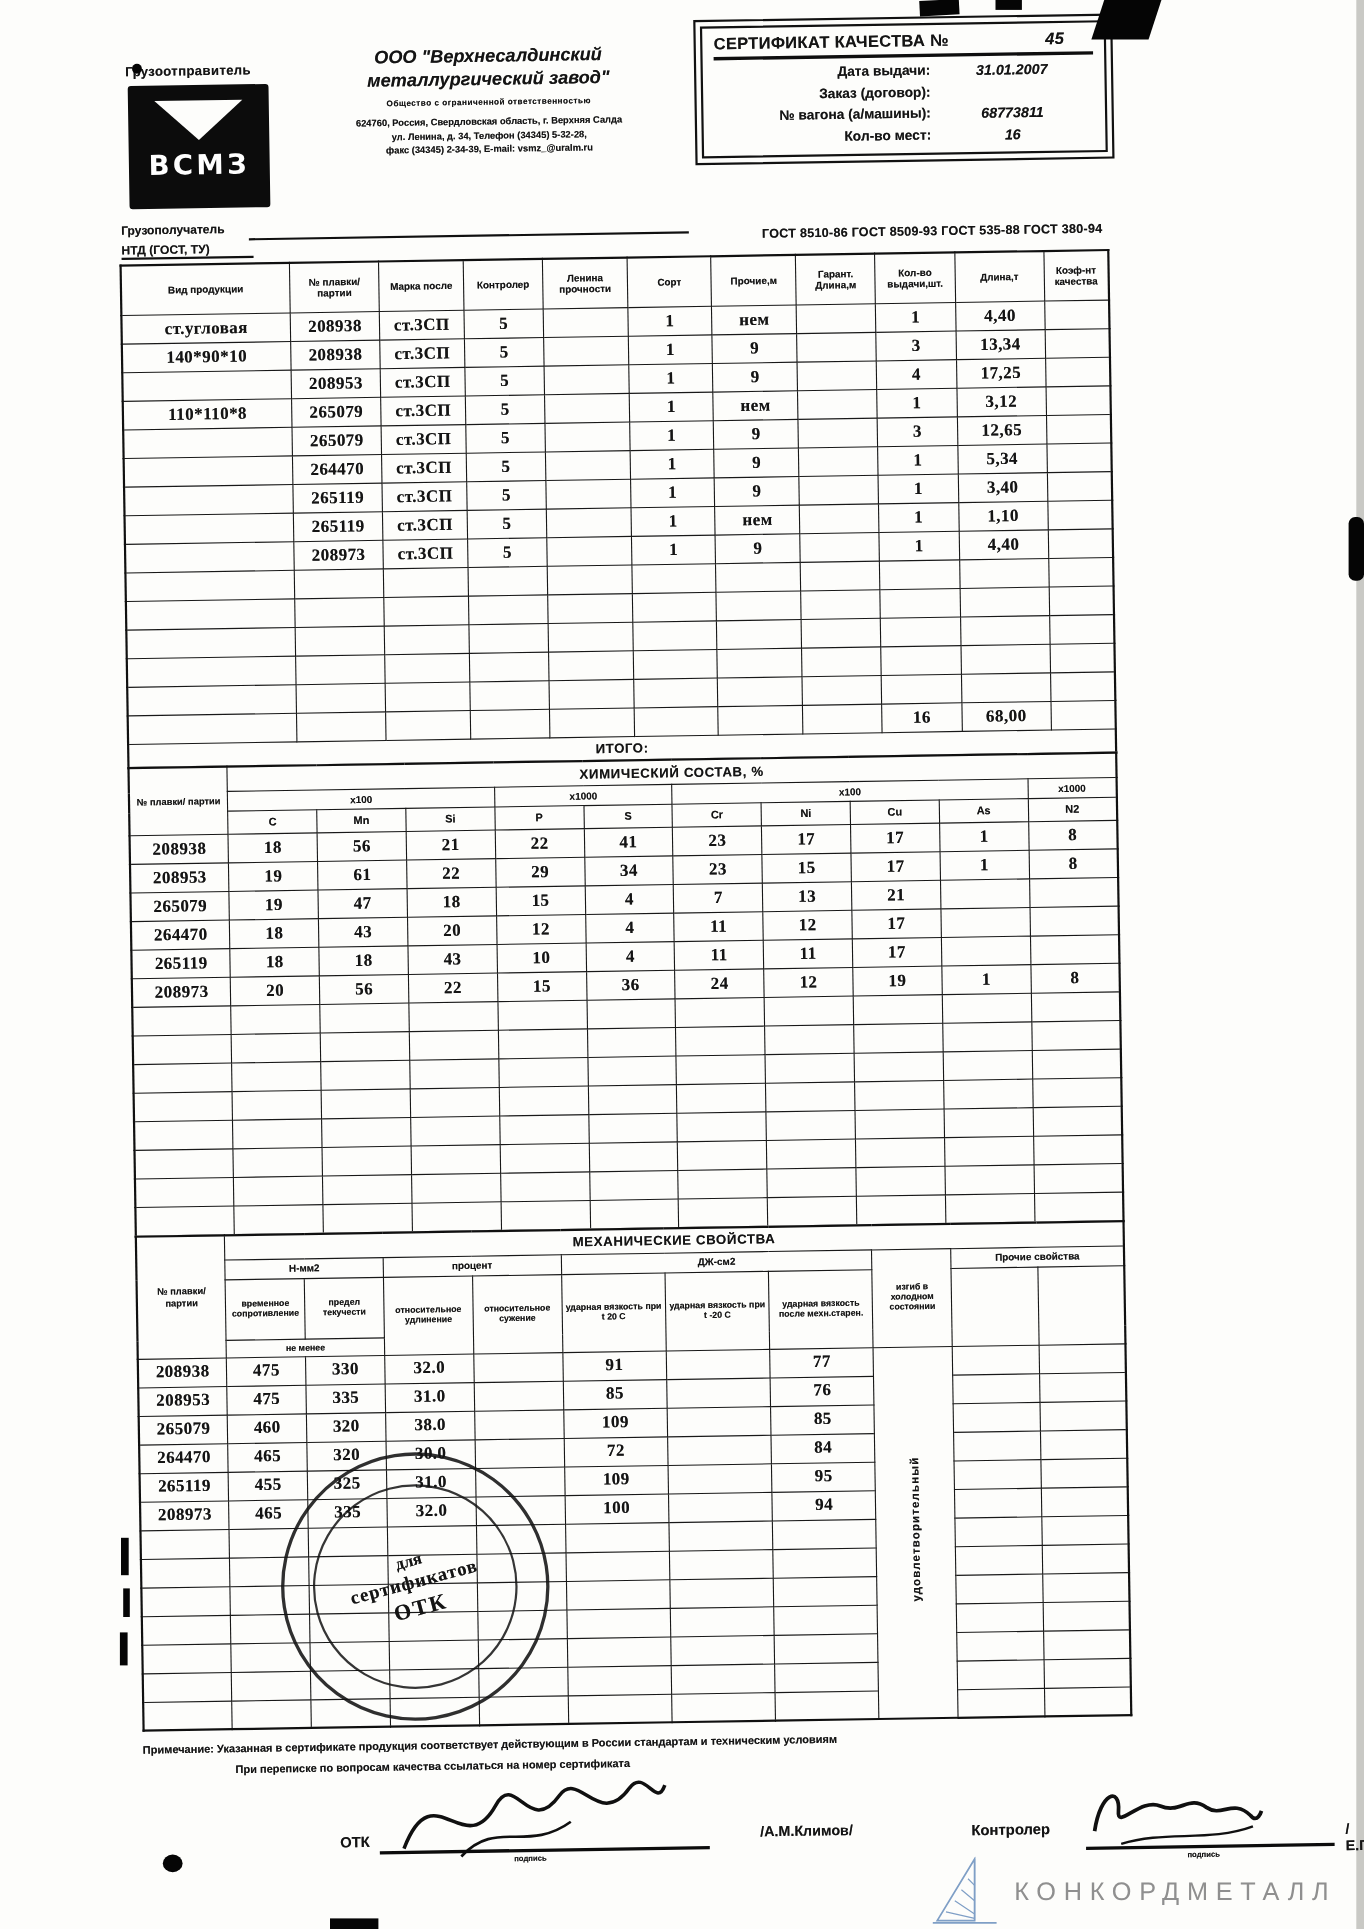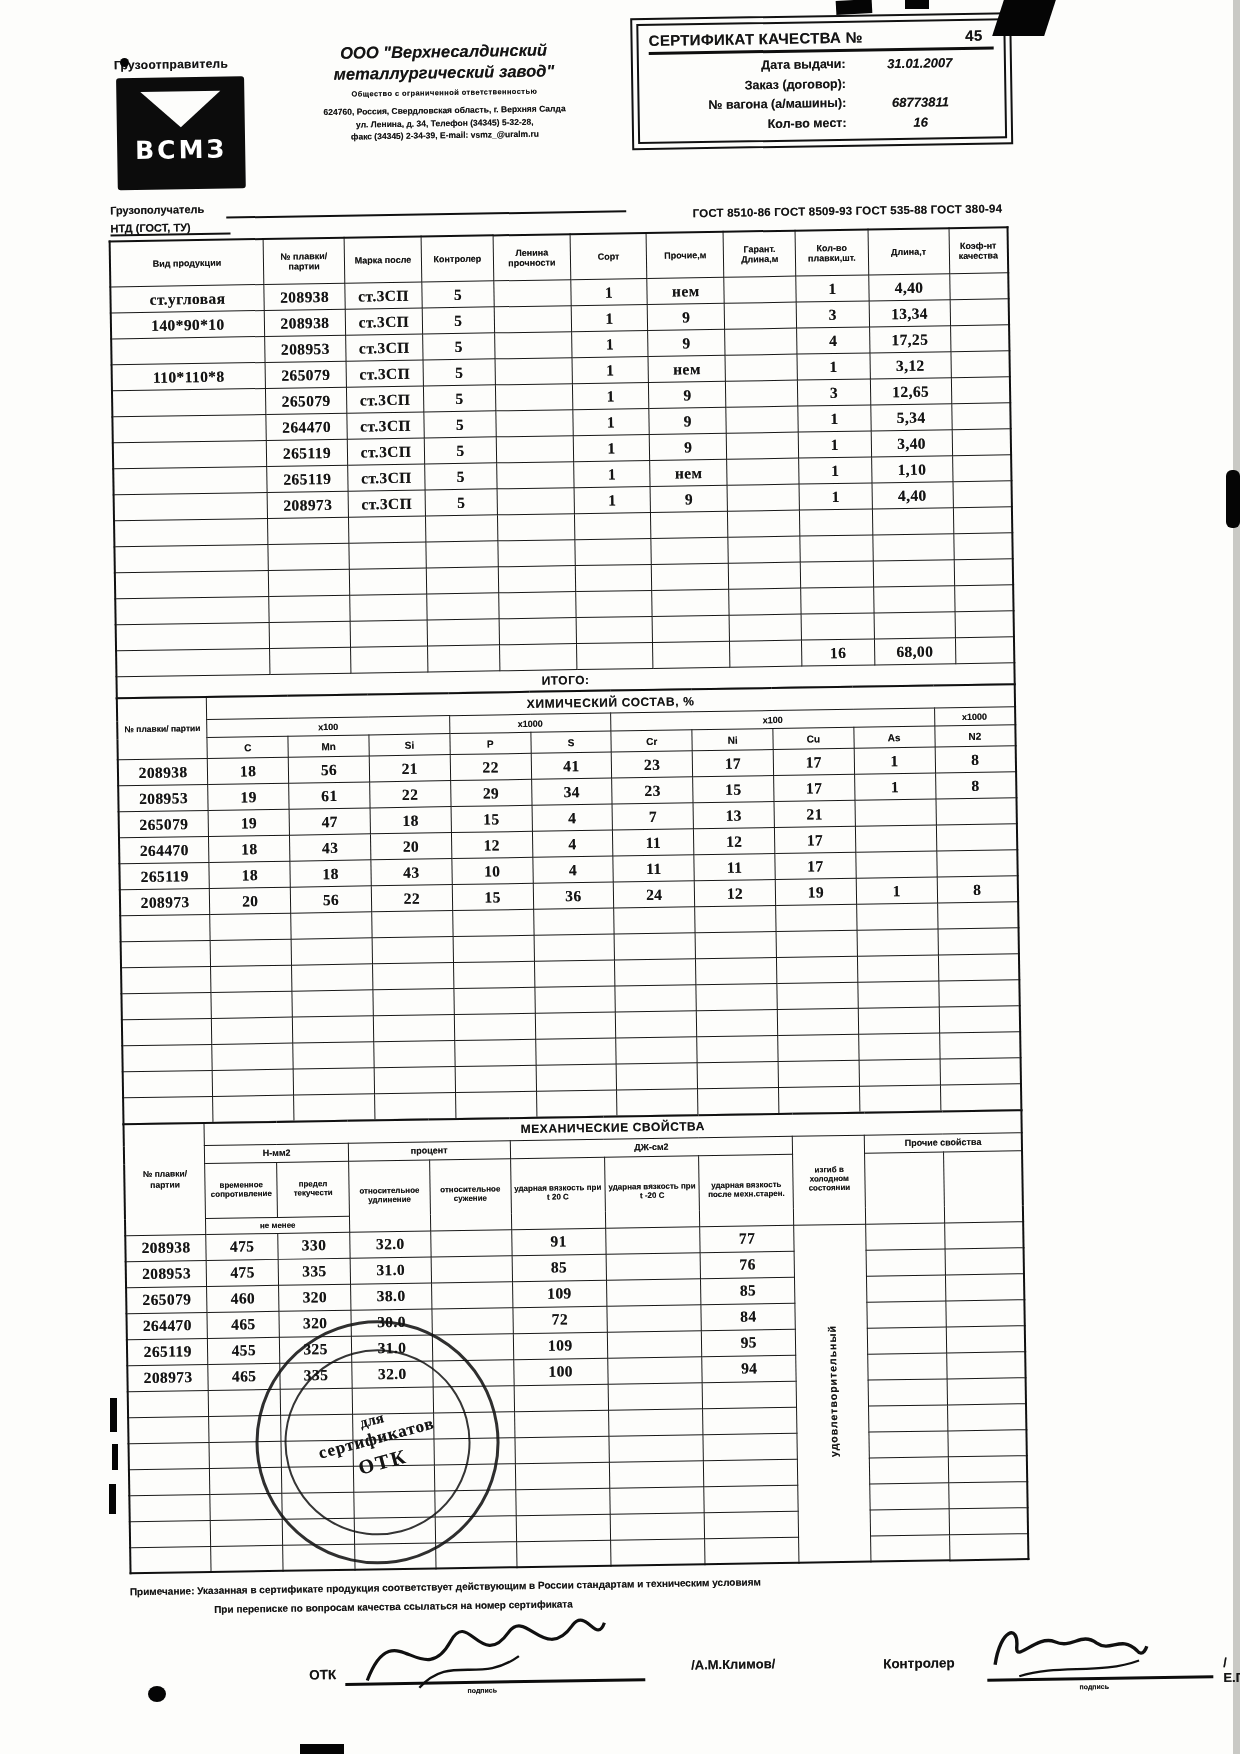--- a/index.html
+++ b/index.html
@@ -12,21 +12,21 @@
   .shiplabel{font-size:12px;font-weight:800;margin-left:8px;margin-bottom:6px;letter-spacing:.3px;}
   .logo{width:128px;height:112px;background:#0c0c0c;margin-left:10px;display:flex;flex-direction:column;align-items:center;justify-content:flex-start;padding-top:14px;box-sizing:border-box;border-radius:3px;}
   .chev{width:0;height:0;border-left:40px solid transparent;border-right:40px solid transparent;border-top:36px solid #fdfdfb;}
   .logotext{color:#fff;font-weight:800;font-size:25px;letter-spacing:3px;margin-top:8px;font-family:"DejaVu Sans",sans-serif;}
   .compcol{width:370px;text-align:center;padding-top:14px;}
   .compname{font-weight:800;font-style:italic;font-size:16.5px;line-height:1.25;}
   .compsub{font-size:7.5px;font-weight:700;margin-top:6px;letter-spacing:.4px;}
   .addr{font-size:8.5px;font-weight:600;margin-top:7px;line-height:1.45;}
   .certbox{width:352px;margin-left:12px;border:2.5px solid #111;outline:2px solid #111;outline-offset:4px;padding:6px 10px 8px 10px;background:#fdfdfb;}
   .ctitle{font-weight:800;font-size:15px;border-bottom:3px solid #0e0e0e;padding-bottom:3px;display:flex;justify-content:space-between;letter-spacing:.3px;}
-  .cnum{margin-right:11px;}
+  .cnum{font-style:italic;margin-right:26px;}
   .crow{display:flex;margin-top:5px;}
   .clabel{width:57%;text-align:right;font-weight:700;font-size:12.5px;}
   .cval{width:43%;text-align:center;font-weight:800;font-style:italic;font-size:13px;}
   
   table.t{border-collapse:collapse;width:900px;table-layout:fixed;background:#fdfdfb;}
   table.t th,table.t td{border:1.8px solid #181818;padding:0 2px;text-align:center;vertical-align:middle;overflow:hidden;}
   table.t{border:2.5px solid #101010;}
   th.small{font-size:9px;font-weight:700;line-height:1.15;}
   td.serif{font-family:"Liberation Serif",serif;font-weight:700;font-size:15.5px;letter-spacing:.4px;}
   tr.drow{height:26px;}
@@ -144,21 +144,21 @@
       <thead>
         <tr>
           <th class="small">Вид продукции</th>
           <th class="small">№ плавки/ партии</th>
           <th class="small">Марка после</th>
           <th class="small">Контролер</th>
           <th class="small">Ленина прочности</th>
           <th class="small">Сорт</th>
           <th class="small">Прочие,м</th>
           <th class="small">Гарант. Длина,м</th>
-          <th class="small">Кол-во плавки,шт.</th>
+          <th class="small">Кол-во выдачи,шт.</th>
           <th class="small">Длина,т</th>
           <th class="small">Коэф-нт качества</th>
         </tr>
       </thead>
       <tbody>
 
           <tr class="drow">
             <td class="serif">ст.угловая</td>
             <td class="serif">208938</td>
             <td class="serif">ст.3СП</td>
@@ -834,20 +834,28 @@
 
     <div class="stamp">
       <div class="inner">
         <span class="s1">для</span>
         <span class="s2">сертификатов</span>
         <span class="s3">ОТК</span>
       </div>
     </div>
   </div>
 
+  <div class="brand">
+    <svg width="62" height="62" viewBox="0 0 62 62">
+      <path d="M6,58 L40,2 L40,58 Z" fill="none" stroke="#7f9fc6" stroke-width="1.6"></path>
+      <path d="M40,2 L40,58 M34,20 L40,26 M28,30 L40,40 M22,40 L40,52 M14,50 L40,56" fill="none" stroke="#7f9fc6" stroke-width="1.1"></path>
+      <path d="M2,60 L60,60" stroke="#7f9fc6" stroke-width="1.6"></path>
+    </svg>
+    <span class="brandtext">КОНКОРДМЕТАЛЛ</span>
+  </div>
 
   <div class="noise" style="left:998px;top:0;width:52px;height:36px;transform:skewX(-18deg);"></div>
   <div class="noise" style="left:836px;top:0;width:36px;height:14px;transform:rotate(-3deg);"></div>
   <div class="noise" style="left:905px;top:0;width:24px;height:9px;"></div>
   <div class="noise" style="left:1226px;top:470px;width:14px;height:58px;border-radius:6px;"></div>
   <div class="noise" style="left:110px;top:1398px;width:7px;height:34px;"></div>
   <div class="noise" style="left:112px;top:1444px;width:6px;height:26px;"></div>
   <div class="noise" style="left:109px;top:1484px;width:7px;height:30px;"></div>
   <div class="noise" style="left:148px;top:1686px;width:18px;height:16px;border-radius:50%;"></div>
   <div class="noise" style="left:300px;top:1744px;width:44px;height:10px;"></div>

